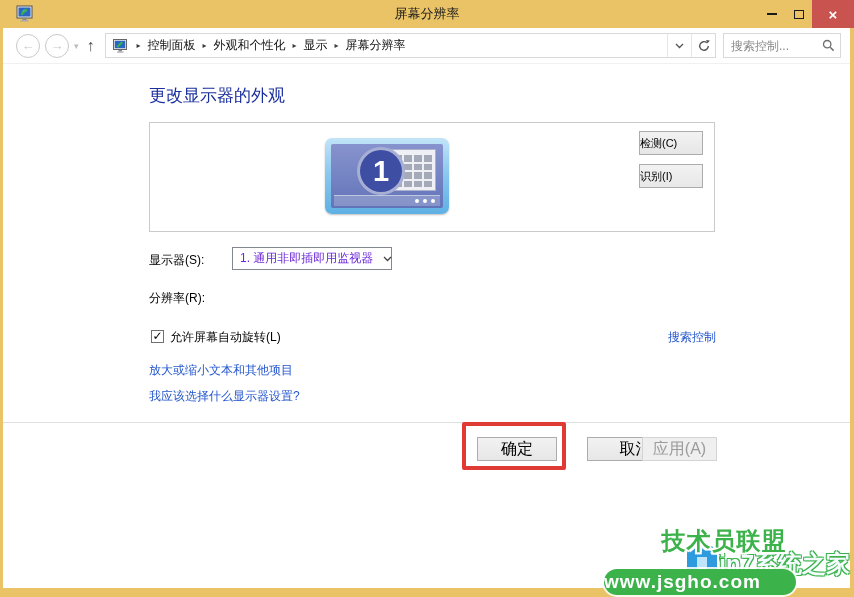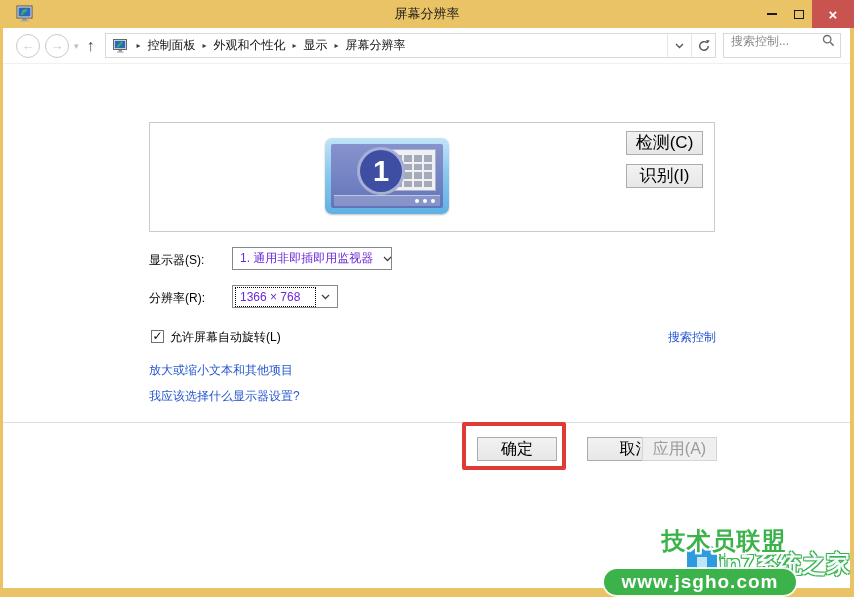--- a/index.html
+++ b/index.html
@@ -35,21 +35,21 @@
   .up-arrow { color:#4D4D4D; font-size:16px; font-weight:bold; margin:0 10px 0 2px; }
   .addressbar { flex:1; height:25px; border:1px solid #D9D9D9; display:flex;
                 align-items:center; padding-left:5px; font-size:12px; color:#111; }
   .crumb-icon { width:15px; height:14px; margin:0 2px; flex:0 0 auto; }
   .crumb-sep { font-size:8px; color:#3a3a3a; padding:0 7px; }
   .crumb { white-space:nowrap; cursor:default; }
   .addr-right { margin-left:auto; display:flex; height:100%; }
   .addr-cell { width:24px; border-left:1px solid #E6E6E6; display:flex;
                align-items:center; justify-content:center; }
   .searchbox { width:118px; height:25px; border:1px solid #D9D9D9; margin-left:7px;
-               display:flex; align-items:flex-start; padding:0 5px 0 7px; flex:0 0 auto; }
+               display:flex; align-items:center; padding:0 5px 0 7px; flex:0 0 auto; }
   .searchbox input { flex:1; min-width:0; border:none; outline:none; font-size:12px;
                      color:#333; font-family:inherit; background:transparent; }
   .searchbox input::placeholder { color:#8a8a8a; }
 
   
   .heading { position:absolute; left:146px; top:56px; font-size:17px; color:#1A2F9E; }
 
   
   .panel { position:absolute; left:146px; top:94px; width:566px; height:110px;
            border:1px solid #CACACA; }
@@ -64,23 +64,23 @@
                display:grid; grid-template-columns:repeat(4,1fr); gap:2px; }
   .mon-tiles i { background:#A4AAB8; }
   .mon-bar { position:absolute; left:3px; right:3px; bottom:2px; height:11px;
              background:rgba(255,255,255,.22); border-top:1px solid rgba(255,255,255,.45); }
   .mon-dots { position:absolute; right:5px; top:3px; width:4px; height:4px; border-radius:50%;
               background:#fff; box-shadow:-8px 0 0 #fff,-16px 0 0 #fff; }
   .mon-circle { position:absolute; left:26px; top:3px; width:48px; height:48px;
                 border-radius:50%; background:#3E4FA3; border:3px solid rgba(255,255,255,.55);
                 display:flex; align-items:center; justify-content:center;
                 color:#fff; font-size:29px; font-weight:bold; }
-  .panel-btn { position:absolute; right:11px; width:77px; height:24px; text-align:center;
+  .panel-btn { position:absolute; right:11px; width:64px; height:24px; text-align:left;
                background:linear-gradient(180deg,#F2F2F2,#E7E7E7); border:1px solid #ACACAC;
-               font-size:17px; color:#000; line-height:22px; cursor:pointer; }
+               font-size:11px; color:#000; line-height:22px; cursor:pointer; }
   .btn-detect { top:8px; }
   .btn-identify { top:41px; }
 
   
   .form-label { position:absolute; left:146px; font-size:12px; color:#000; }
   .combo { position:absolute; left:229px; height:23px; background:#fff;
            border:1px solid #828790; display:flex; align-items:center;
            padding:0 3px; font-size:12px; color:#6d28d9; cursor:default; }
   .combo-text { flex:1; padding:2px 4px; white-space:nowrap; }
   .combo-text.focused { outline:1px dotted #000; }
@@ -117,21 +117,21 @@
            text-shadow:-1px -1px 0 #3CB34A,1px -1px 0 #3CB34A,-1px 1px 0 #3CB34A,
                         1px 1px 0 #3CB34A,0 0 2px #8FD0F0; }
   .wm-house { position:absolute; left:82px; bottom:18px; z-index:1; }
   .wm-title { position:absolute; left:0; top:0; width:100%; text-align:center; z-index:2;
               font-size:24px; font-weight:900; color:#3CB34A; letter-spacing:1px;
               font-family:"DejaVu Sans","Liberation Sans",sans-serif;
               text-shadow:-2px -2px 0 #fff,2px -2px 0 #fff,-2px 2px 0 #fff,2px 2px 0 #fff,
                           0 -2px 0 #fff,0 2px 0 #fff,-2px 0 0 #fff,2px 0 0 #fff; }
   .wm-pill { position:absolute; left:6px; bottom:0; z-index:3; width:192px; height:26px;
              background:#3CB34A; border-radius:14px; color:#fff; font-weight:bold;
-             font-size:19px; line-height:25px; text-align:center; letter-spacing:1px;
+             font-size:19px; line-height:25px; letter-spacing:1px;
              box-shadow:0 0 0 2px rgba(255,255,255,.85); }
 </style>
 </head>
 <body>
 
 <div class="window">
 
   <div class="titlebar">
     <span class="win-icon">
       <svg width="18" height="18" viewBox="0 0 18 18">
@@ -202,20 +202,21 @@
 
       <div class="searchbox">
         <input placeholder="搜索控制..." style="">
         <svg width="13" height="13" viewBox="0 0 13 13">
           <circle cx="5.2" cy="5.2" r="3.7" fill="none" stroke="#6E6E6E" stroke-width="1.3"></circle>
           <line x1="8.2" y1="8.2" x2="11.6" y2="11.6" stroke="#6E6E6E" stroke-width="1.5"></line>
         </svg>
       </div>
     </div>
 
+    <div class="heading">更改显示器的外观</div>
 
     <div class="panel">
       <div class="monitor">
         <div class="mon-screen">
           <div class="mon-tiles">
             <i></i>
               <i></i>
               <i></i>
               <i></i>
               <i></i>
@@ -247,28 +248,20 @@
     <div class="combo combo-display">
       <span class="combo-text">1. 通用非即插即用监视器</span>
       <span class="combo-chev">
         <svg width="9" height="6" viewBox="0 0 9 6">
             <polyline points="1,1 4.5,4.5 8,1" fill="none" stroke="#444" stroke-width="1.3"></polyline>
           </svg>
       </span>
     </div>
 
     <div class="form-label" style="top:262px;">分辨率(R):</div>
-    <div class="combo combo-res">
-      <span class="combo-text focused">1366 × 768</span>
-      <span class="combo-chev">
-        <svg width="9" height="6" viewBox="0 0 9 6">
-            <polyline points="1,1 4.5,4.5 8,1" fill="none" stroke="#444" stroke-width="1.3"></polyline>
-          </svg>
-      </span>
-    </div>
 
     <div class="checkbox">
       <span>✓</span>
     </div>
     <div class="chk-label">允许屏幕自动旋转(L)</div>
     <a class="link link-advanced">搜索控制</a>
 
     <a class="link link2">我应该选择什么显示器设置?</a>
     <a class="link link1">放大或缩小文本和其他项目</a>
 

